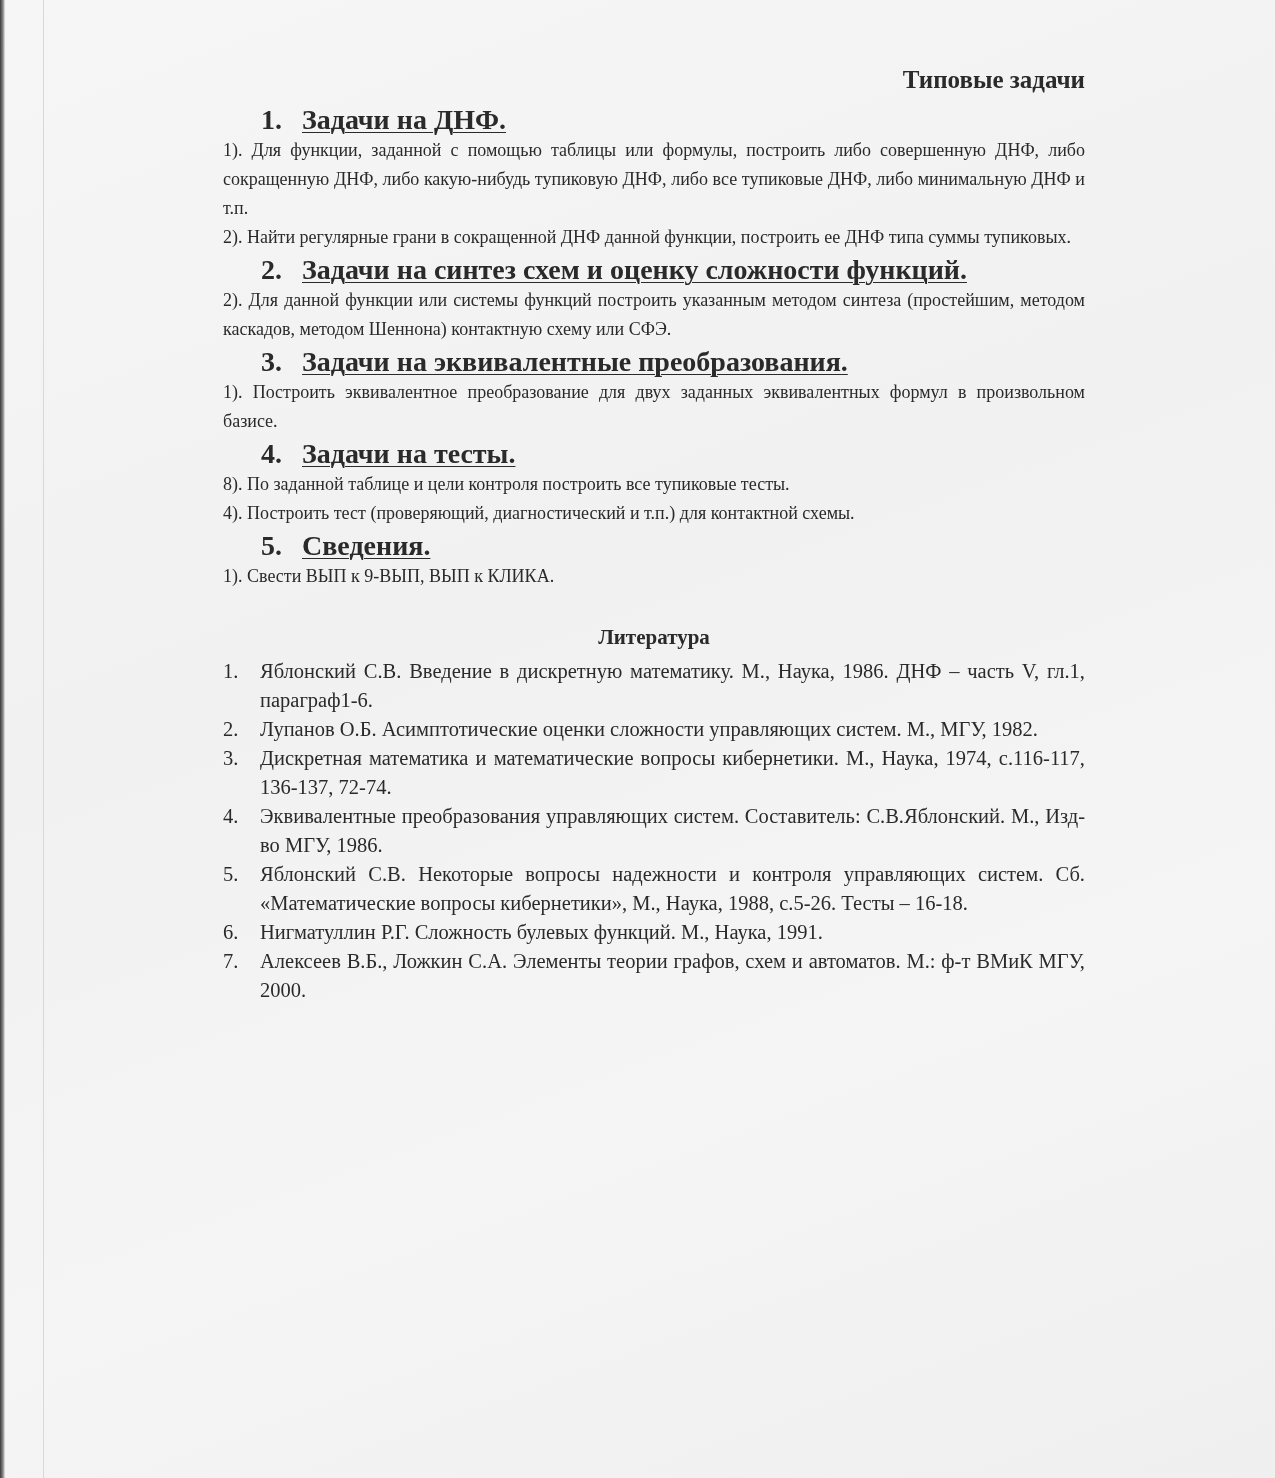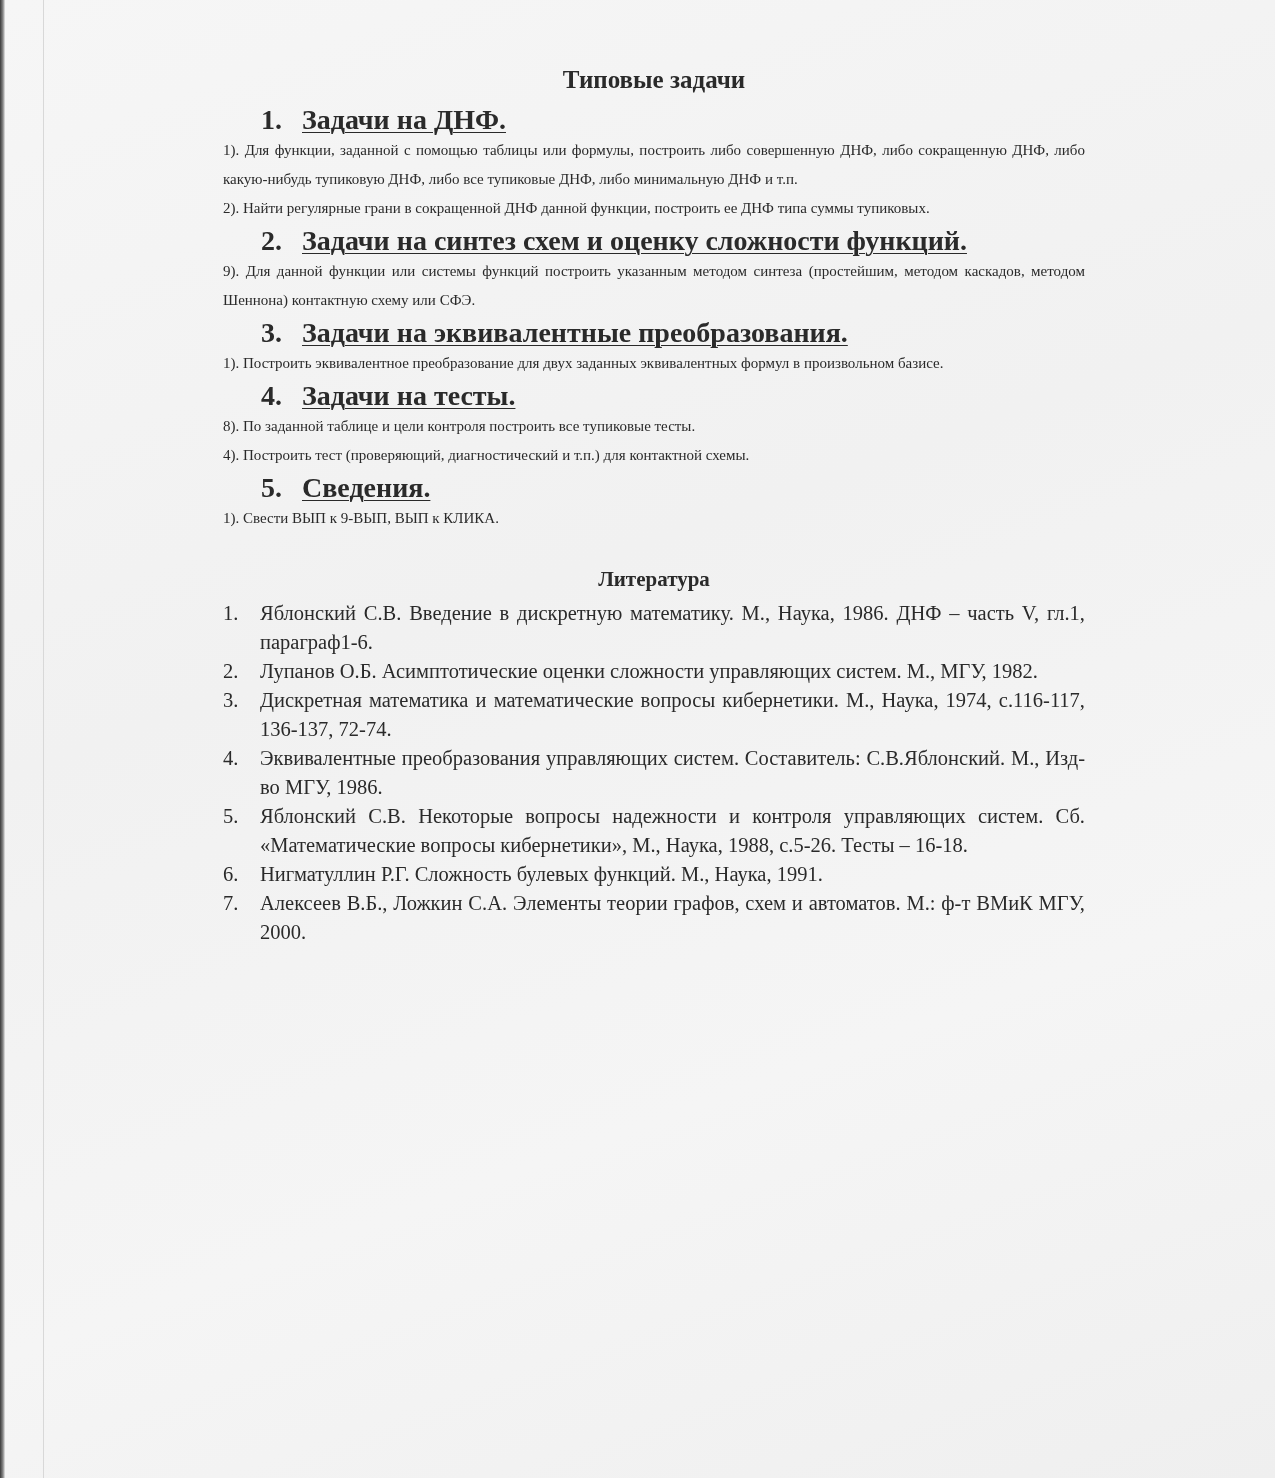--- a/index.html
+++ b/index.html
@@ -32,21 +32,21 @@
       left: 5px; top: 0; right: 0; bottom: 0;
       background: linear-gradient(160deg, #f6f6f6 0%, #f1f1f1 40%, #f5f5f5 70%, #efefef 100%);
     }
     .content {
       position: absolute;
       left: 223px;
       top: 62px;
       width: 862px;
     }
     .title {
-      text-align: center;
+      text-align: right;
       font-size: 25px;
       margin: 0 0 6px 0;
       padding-left: 0;
       line-height: 36px;
     }
     .section-heading {
       font-size: 28px;
       line-height: 32px;
       margin: 0;
       padding-left: 38px;
@@ -54,21 +54,21 @@
     .section-heading .num {
       display: inline-block;
       min-width: 34px;
     }
     .section-heading .txt {
       text-decoration: underline;
       text-decoration-thickness: 1px;
       text-underline-offset: 3px;
     }
     .para {
-      font-size: 15px;
+      font-size: 18px;
       line-height: 29px;
       text-align: justify;
       margin: 0;
     }
     .para.last-line-left {
       text-align-last: left;
     }
     .block { margin-bottom: 2px; }
     .lit-title {
       text-align: center;
@@ -112,21 +112,21 @@
     </h2>
     <p class="para last-line-left">1). Для функции, заданной с помощью таблицы или формулы, построить либо совершенную ДНФ, либо сокращенную ДНФ, либо какую-нибудь тупиковую ДНФ, либо все тупиковые ДНФ, либо минимальную ДНФ и т.п.</p>
     <p class="para last-line-left">2). Найти регулярные грани в сокращенной ДНФ данной функции, построить ее ДНФ типа суммы тупиковых.</p>
   </div>
 
   <div class="block">
     <h2 class="section-heading">
       <span class="num">2.</span>
       <span class="txt">Задачи на синтез схем и оценку сложности функций.</span>
     </h2>
-    <p class="para last-line-left">9). Для данной функции или системы функций построить указанным методом синтеза (простейшим, методом каскадов, методом Шеннона) контактную схему или СФЭ.</p>
+    <p class="para last-line-left">2). Для данной функции или системы функций построить указанным методом синтеза (простейшим, методом каскадов, методом Шеннона) контактную схему или СФЭ.</p>
   </div>
 
   <div class="block">
     <h2 class="section-heading">
       <span class="num">3.</span>
       <span class="txt">Задачи на эквивалентные преобразования.</span>
     </h2>
     <p class="para last-line-left">1). Построить эквивалентное преобразование для двух заданных эквивалентных формул в произвольном базисе.</p>
   </div>
 

